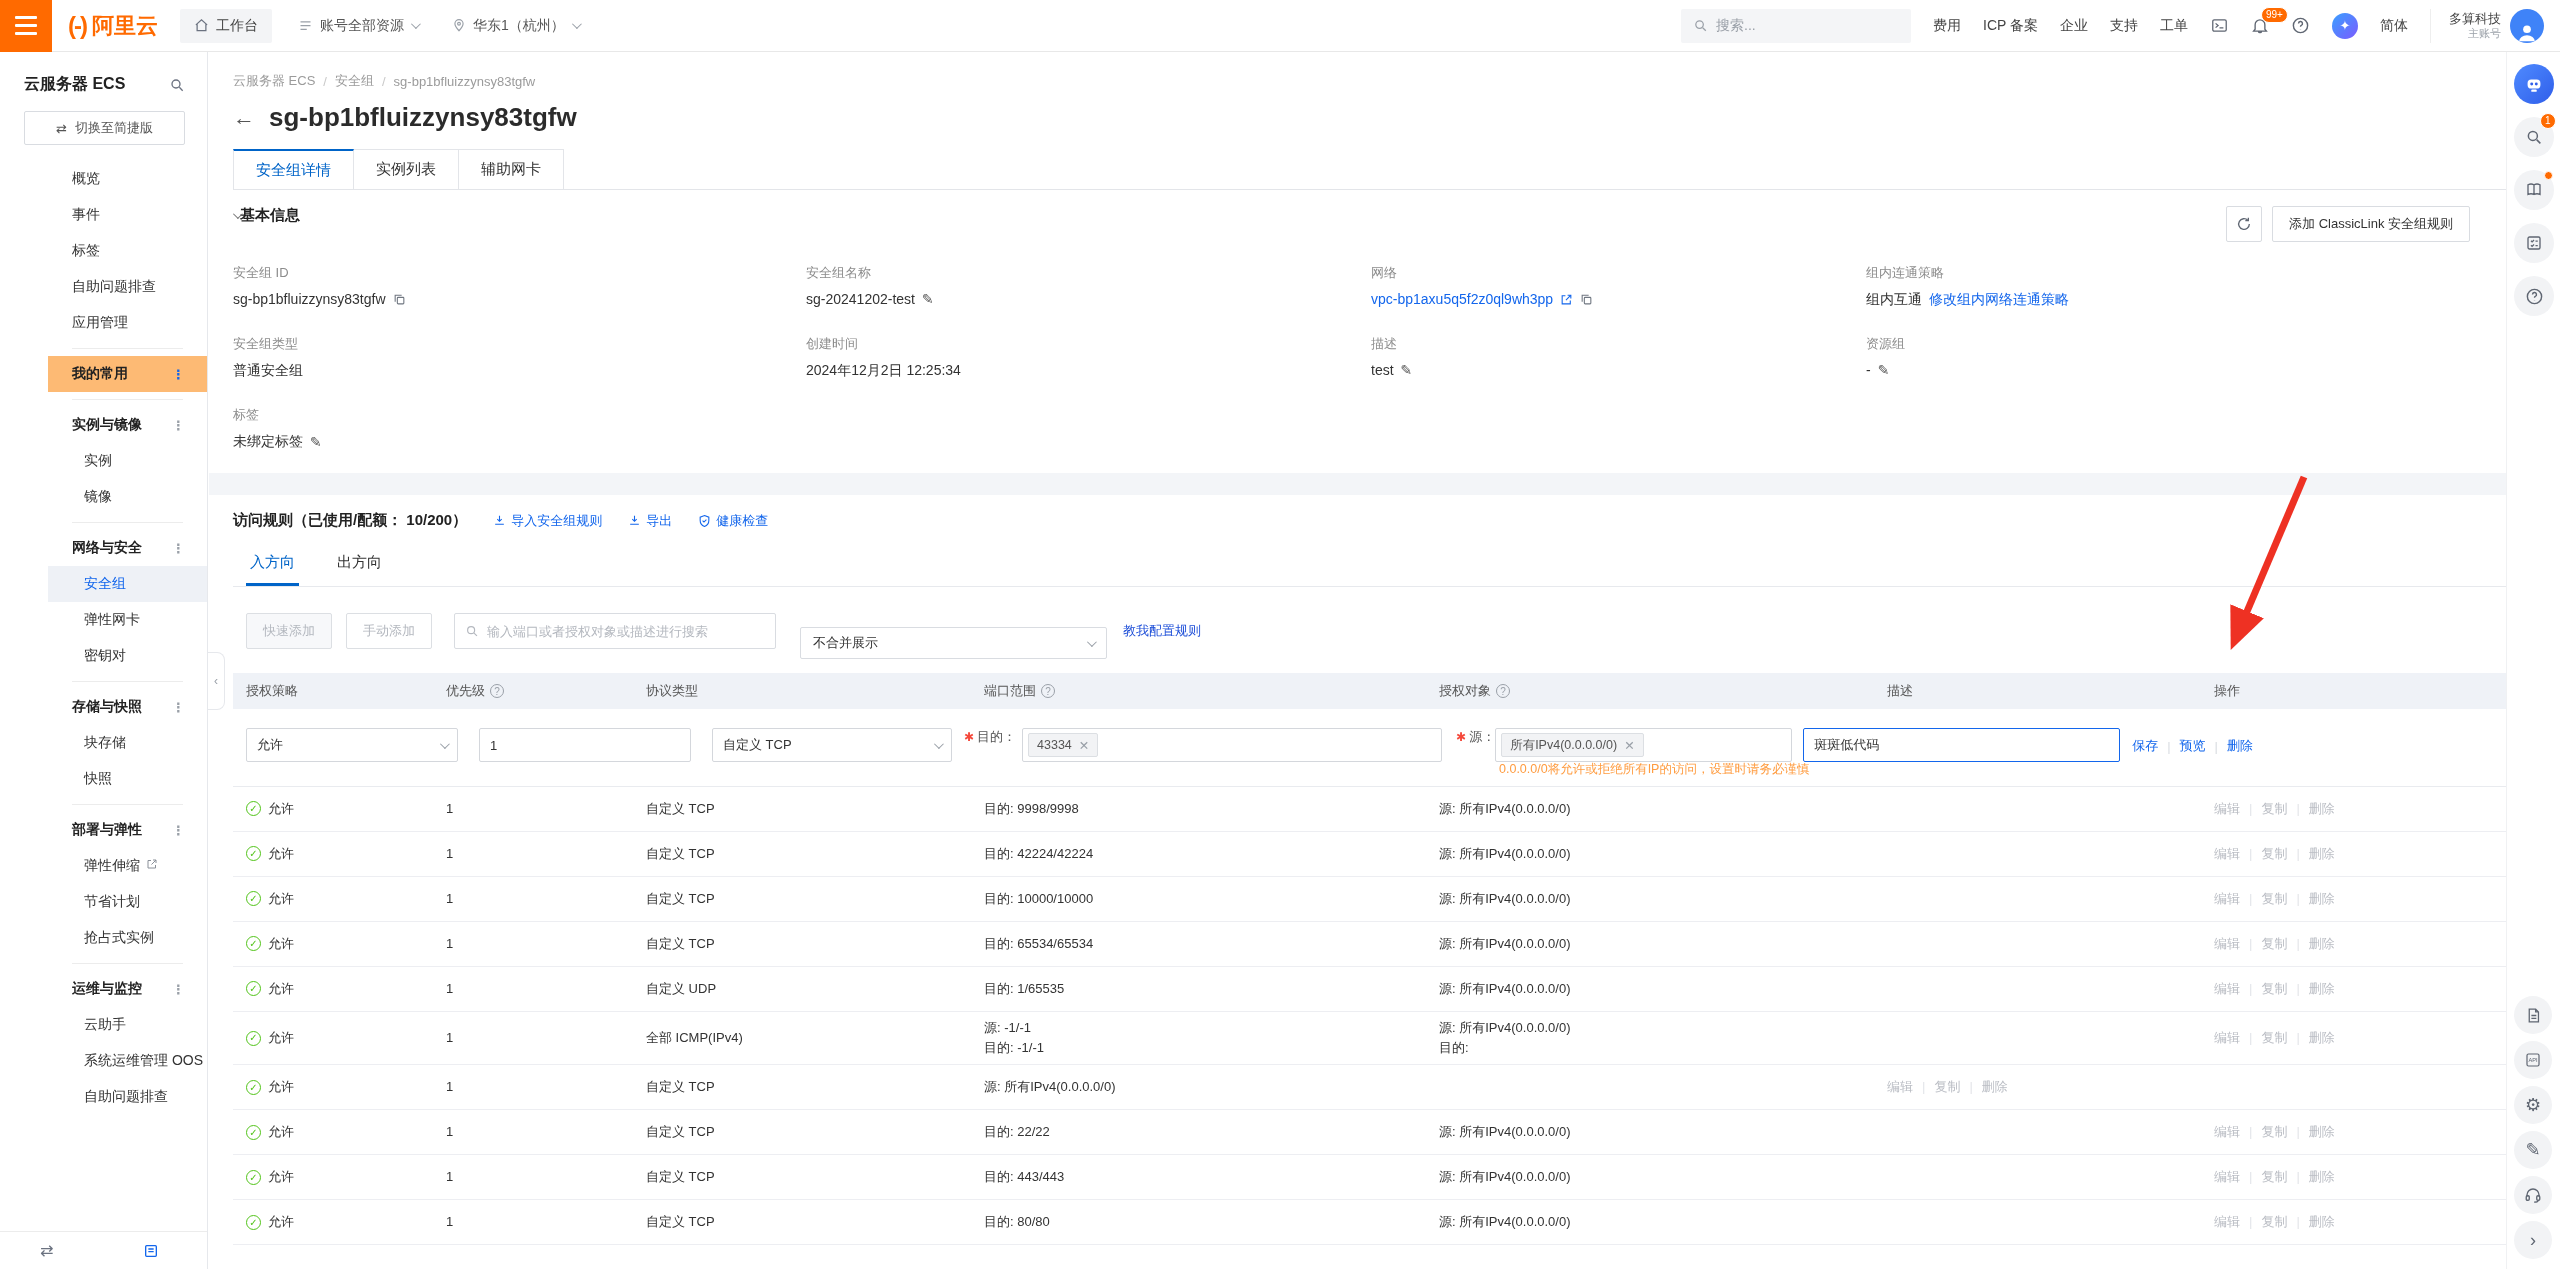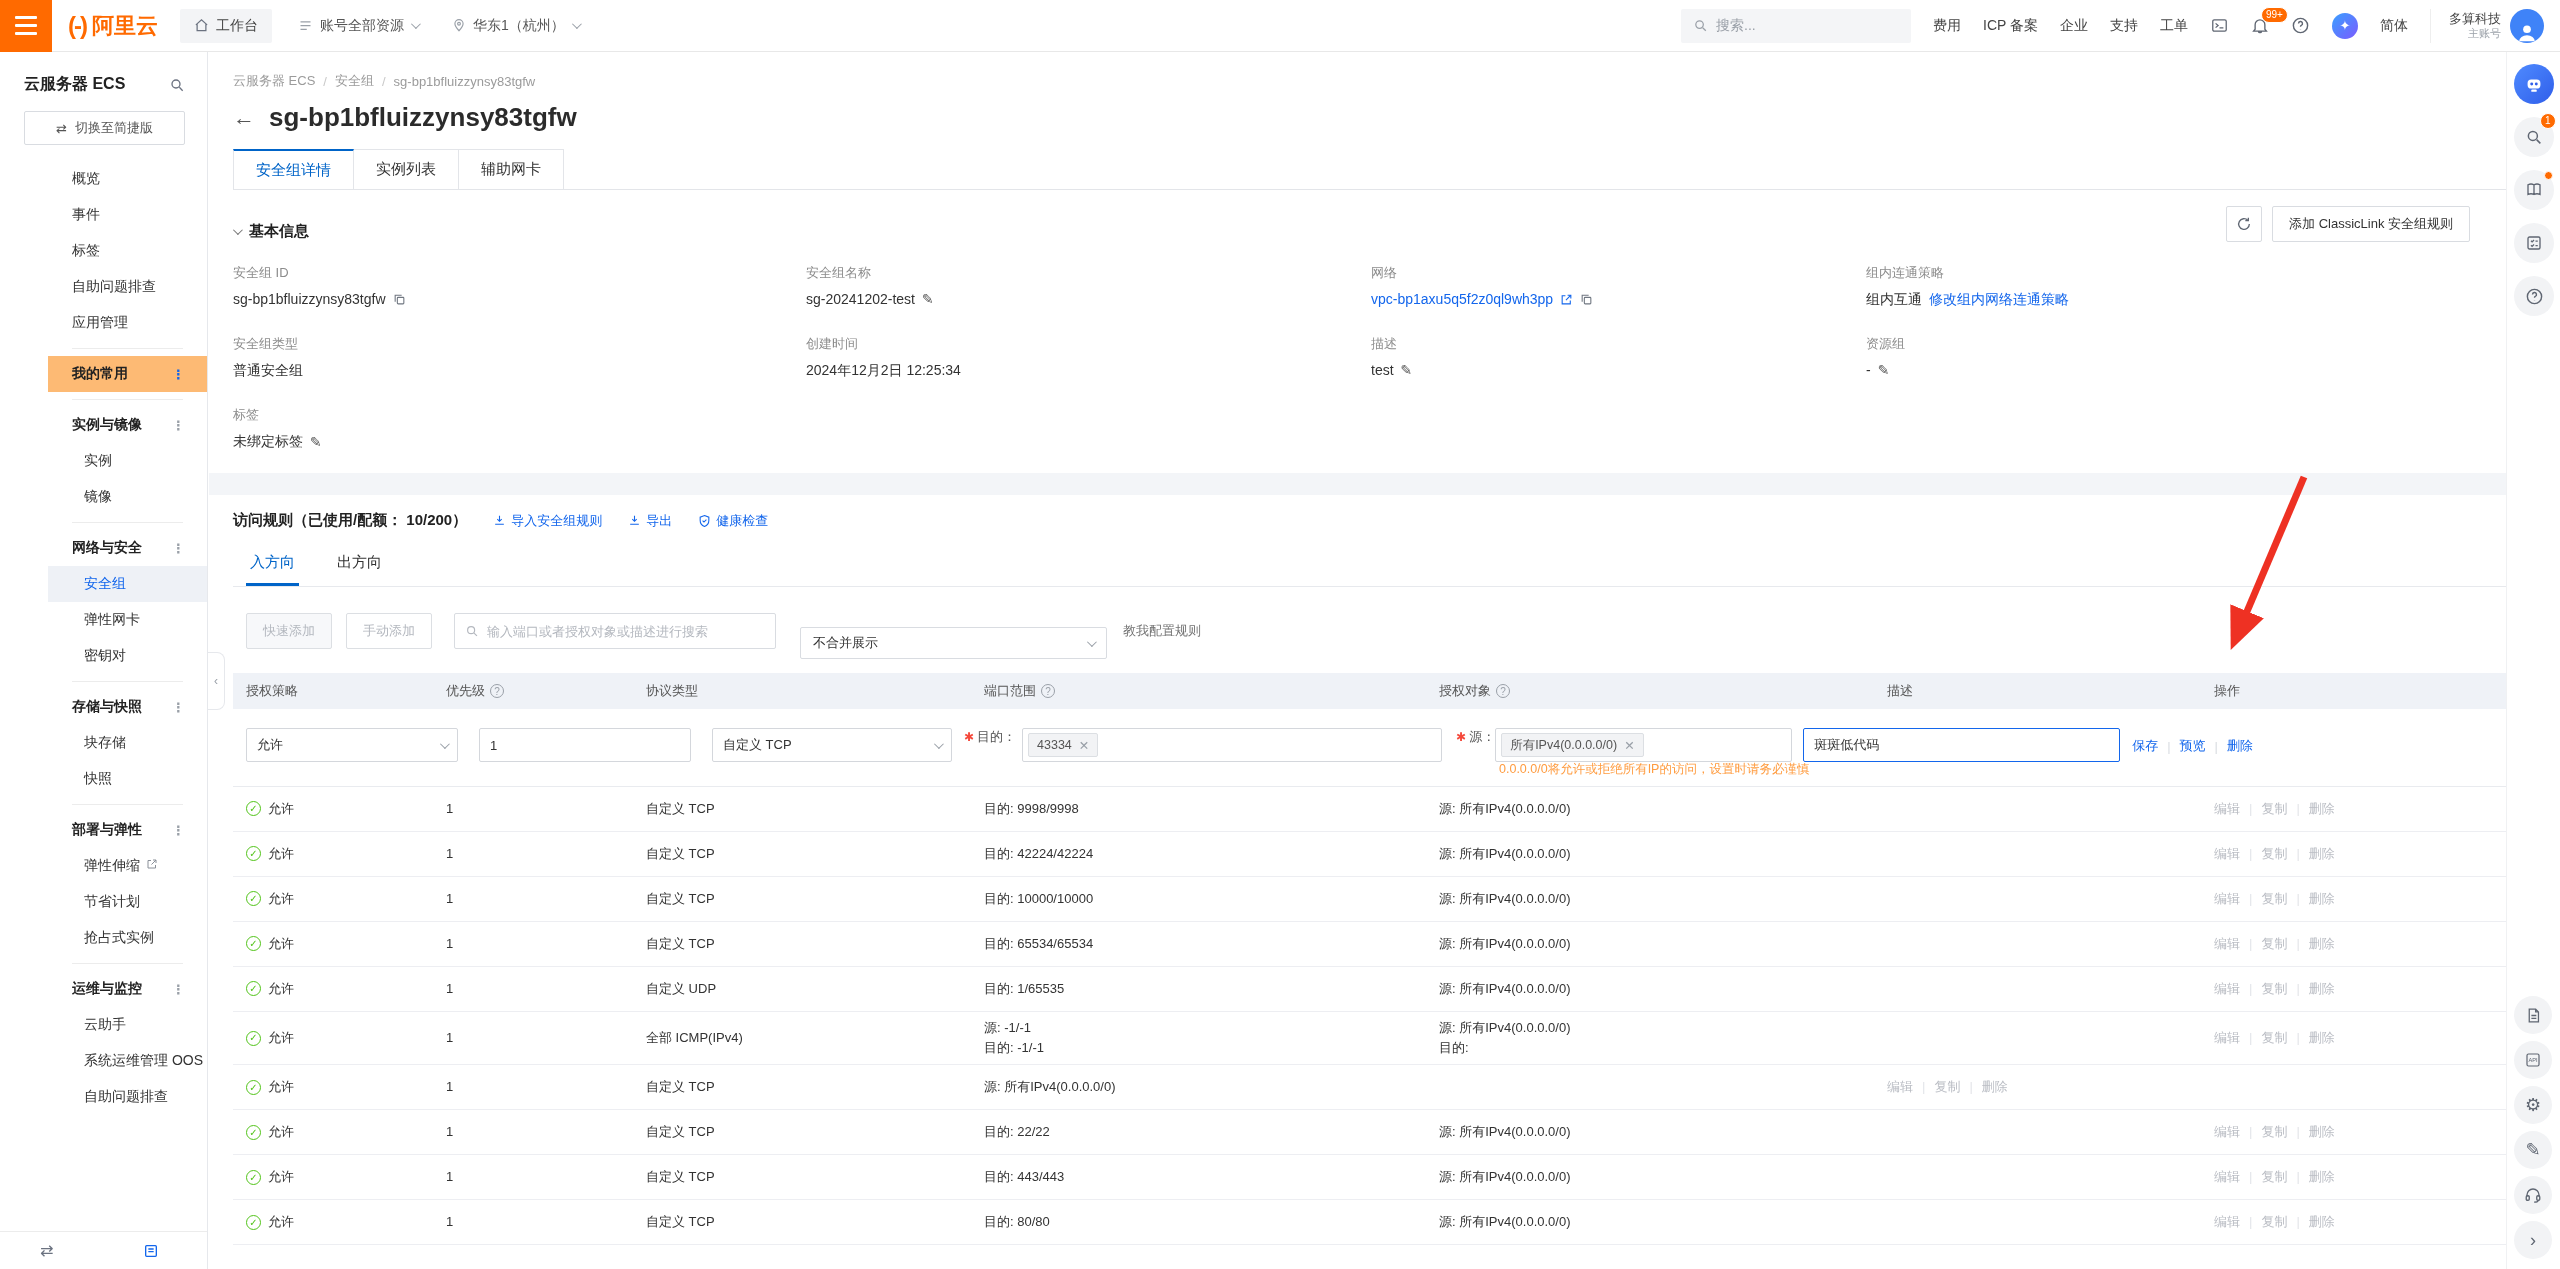--- a/index.html
+++ b/index.html
@@ -81,21 +81,21 @@
   .back { font-size:22px; color:#555; cursor:pointer; line-height:1; }
   .page-title { font-size:26px; font-weight:bold; color:#2b2b2b; }
   .tabs { margin-top:16px; display:flex; border-bottom:1px solid #e3e5e9; }
   .tab { height:40px; padding:0 22px; display:flex; align-items:center; font-size:15px; color:#333;
     border:1px solid #e3e5e9; border-bottom:none; border-left:none; cursor:pointer; background:#fff; }
   .tab:first-child { border-left:1px solid #e3e5e9; }
   .tab.active { color:#0064C8; border-top:2px solid #0064C8; margin-bottom:-1px; }
 
   
   .sec-head { margin-top:16px; display:flex; align-items:flex-start; }
-  .sec-title { display:flex; align-items:center; gap:9px; font-size:15px; font-weight:bold; color:#222; cursor:pointer;margin-top:16px; }
+  .sec-title { display:flex; align-items:center; font-size:15px; font-weight:bold; color:#222; cursor:pointer; }
   .sec-actions { margin-left:auto; display:flex; gap:10px; padding-right:36px; }
   .icon-btn { width:36px; height:36px; border:1px solid #d9dce1; border-radius:2px; background:#fff;
     display:flex; align-items:center; justify-content:center; color:#5f6672; cursor:pointer; }
   .btn { height:36px; border:1px solid #d9dce1; border-radius:2px; background:#fff; color:#333;
     font-size:13px; padding:0 16px; display:flex; align-items:center; cursor:pointer; white-space:nowrap; }
   .bi-grid { margin-top:22px; display:grid; grid-template-columns:573px 565px 495px auto; row-gap:26px; padding-bottom:22px; }
   .fld-label { color:#8c8c8c; font-size:13px; margin-bottom:9px; }
   .fld-value { color:#333; font-size:14px; display:flex; align-items:center; gap:7px; }
   .fld-value .link { color:#1366EC; cursor:pointer; }
   .mini-ic { color:#6f7680; display:inline-flex; cursor:pointer; }
@@ -112,21 +112,21 @@
   .dir-tab.active { color:#0064C8; border-bottom:3px solid #0064C8; }
   .rtools { margin-top:16px; display:flex; align-items:center; padding-left:13px; }
   .rbtn { height:36px; padding:0 16px; border:1px solid #dcdfe3; background:#f7f8fa; color:#b4b8bf;
     border-radius:2px; display:flex; align-items:center; margin-right:14px; cursor:not-allowed; font-size:13px; }
   .rsearch { width:322px; height:36px; border:1px solid #d9dce1; border-radius:2px; display:flex;
     align-items:center; gap:8px; padding:0 10px; color:#b4b8bf; margin-left:8px; }
   .rsearch input { border:none; outline:none; flex:1; font-size:13px; color:#333; font-family:inherit; }
   .rsearch input::placeholder { color:#b4b8bf; }
   .rselect { width:307px; height:32px; border:1px solid #d9dce1; border-radius:2px; display:flex;
     align-items:center; justify-content:space-between; padding:0 12px; margin-left:24px; color:#333; cursor:pointer;margin-top:24px; }
-  .teach { margin-left:16px; color:#737373; cursor:pointer; }
+  .teach { margin-left:16px; color:#1d4ed8; cursor:pointer; }
 
   .grid-cols { display:grid; grid-template-columns:200px 200px 338px 455px 448px 327px 1fr; }
   .thead { margin-top:14px; background:#eff2f7; height:36px; align-items:center; color:#555; }
   .thead > div { padding-left:13px; display:flex; align-items:center; gap:5px; }
   .help-ic { width:14px; height:14px; border:1px solid #9aa0a8; border-radius:50%; color:#9aa0a8;
     font-size:10px; display:inline-flex; align-items:center; justify-content:center; cursor:pointer; }
 
   
   .edit-row { position:relative; height:78px; border-bottom:1px solid #e9ebef; display:flex; align-items:flex-start; padding-top:10px; }
   .sel { height:34px; border:1px solid #d4d7dc; border-radius:2px; background:#fff; display:flex;

